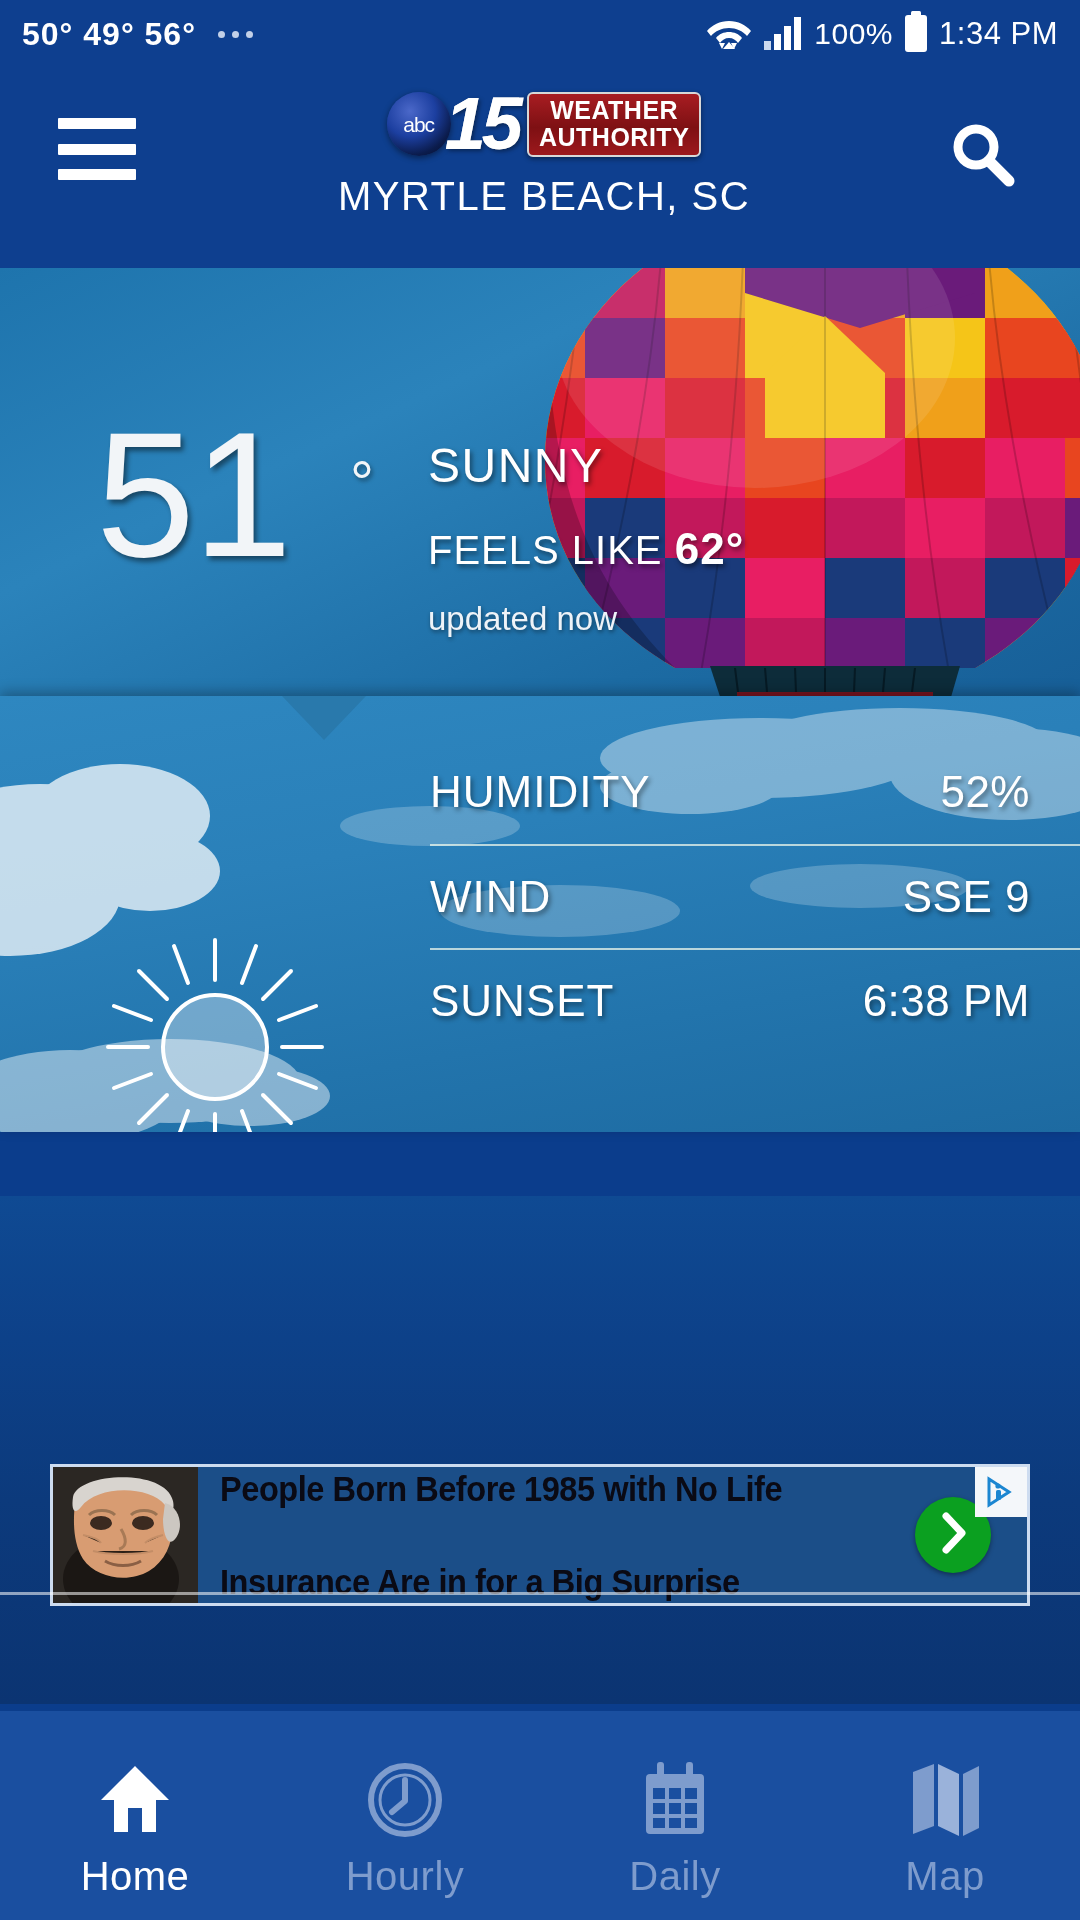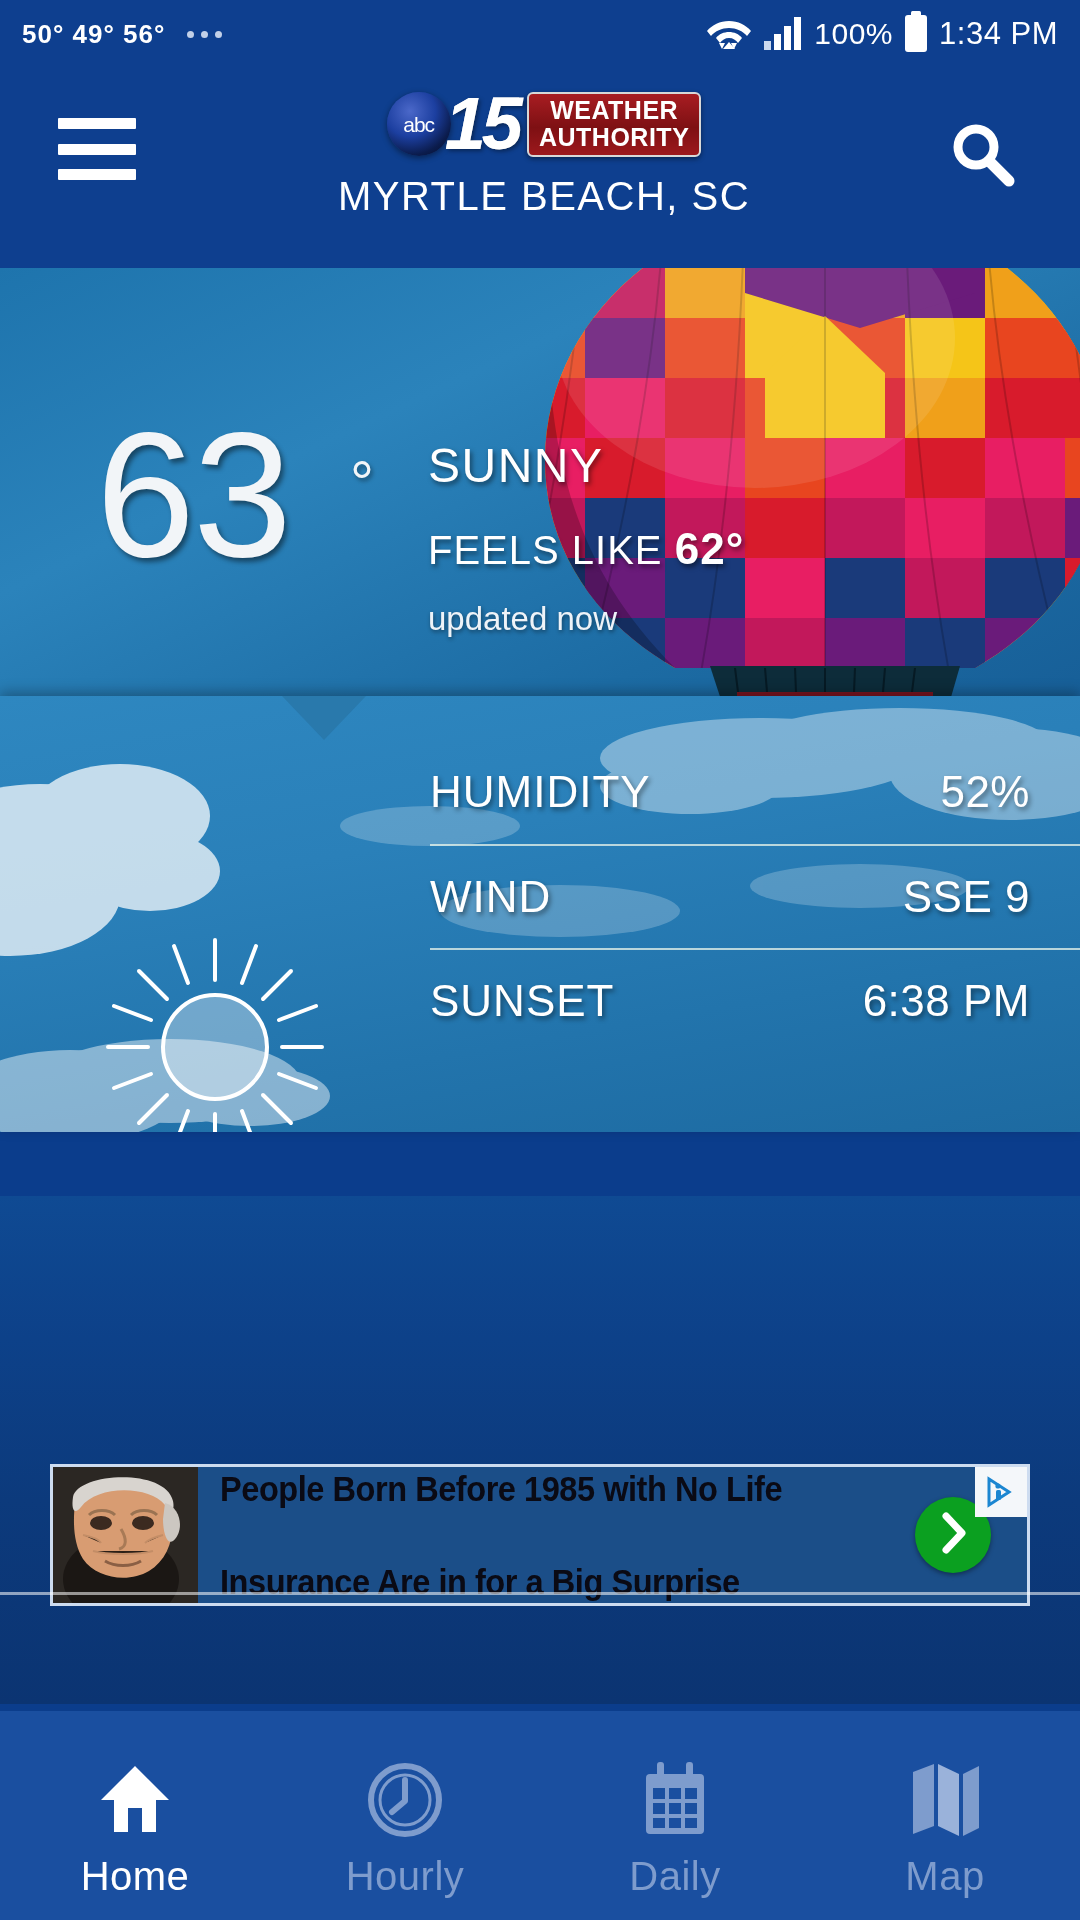--- a/index.html
+++ b/index.html
@@ -11,21 +11,21 @@
   #app { position:relative; width:1080px; height:1920px; overflow:hidden; }
 
   
   .statusbar{
     position:absolute; left:0; top:0; width:1080px; height:68px;
     background:#0e3f8f; color:#ffffff;
     display:flex; align-items:center; justify-content:space-between;
     padding:0 22px; z-index:60;
   }
   .sb-left{ display:flex; align-items:center; gap:16px; }
-  .sb-temps{ font-size:26px; font-weight:bold; letter-spacing:1px; }
+  .sb-temps{ font-size:32px; font-weight:bold; letter-spacing:1px; }
   .sb-dots{ display:flex; gap:7px; align-items:center; padding-left:6px;}
   .sb-dots i{ width:7px;height:7px;border-radius:50%;background:#c2d0e8; display:block;}
   .sb-right{ display:flex; align-items:center; gap:10px; }
   .sb-pct{ font-size:30px; font-weight:500; letter-spacing:0.5px;}
   .sb-time{ font-size:31px; font-weight:500; letter-spacing:0.5px;}
   .icon-wifi, .icon-signal, .icon-batt{ display:block; }
 
   
   .header{
     position:absolute; left:0; top:68px; width:1080px; height:200px;
@@ -377,21 +377,21 @@
           <line x1="350" y1="470" x2="348" y2="518"></line>
           <line x1="380" y1="470" x2="376" y2="518"></line>
           <line x1="410" y1="470" x2="404" y2="518"></line>
         </g>
         <rect x="232" y="494" width="196" height="16" fill="#7a1420"></rect>
         <path d="M236 520 L428 520 L420 552 L244 552 Z" fill="#04141c"></path>
       </g>
     </svg>
 
     <div class="temp-block">
-      <span class="big-temp">63</span>
+      <span class="big-temp">51</span>
       <span class="big-deg">°</span>
       <span class="cond">SUNNY</span>
       <span class="feels">
         <span>FEELS LIKE</span>
         <b>62°</b>
       </span>
       <span class="updated">updated now</span>
     </div>
   </div>
 

